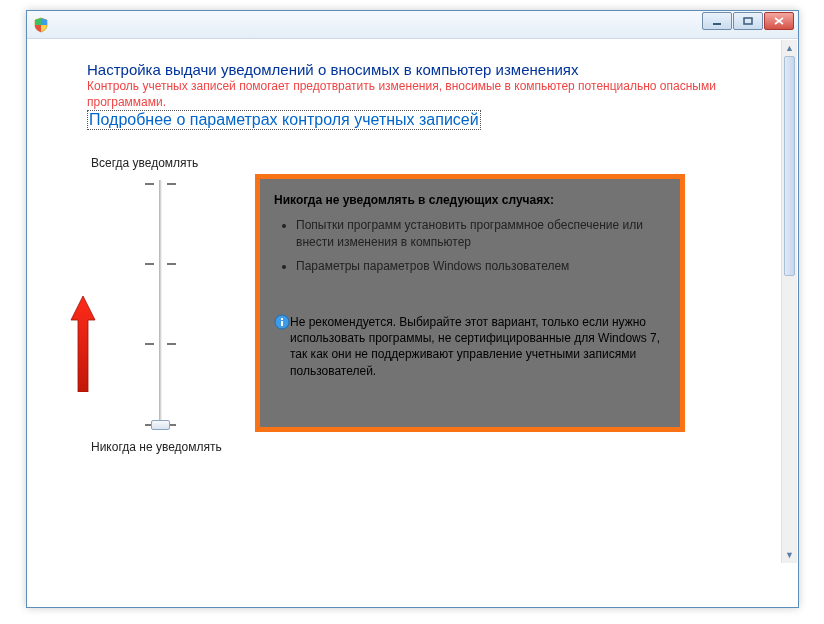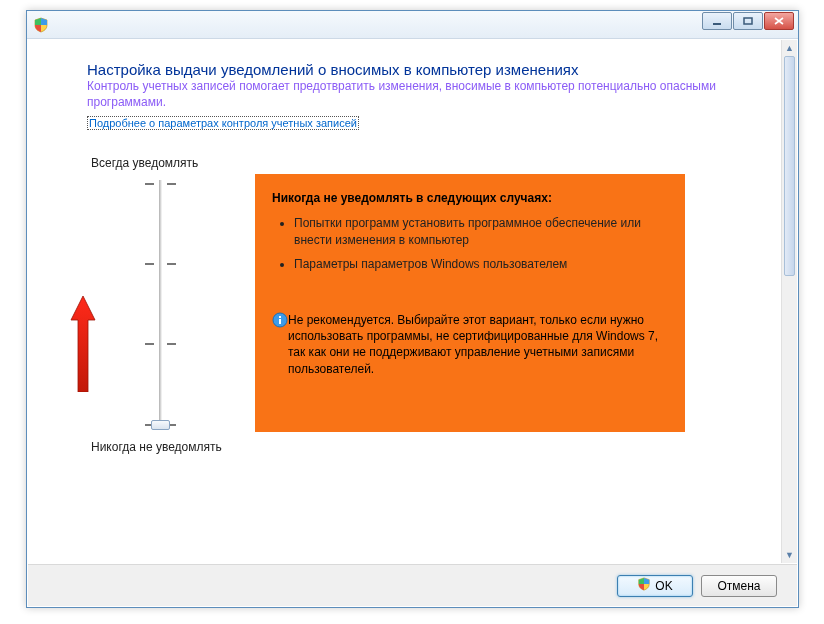--- a/index.html
+++ b/index.html
@@ -101,27 +101,27 @@
     }
     .scrollbar-arrow.up{top:0;}
     .scrollbar-arrow.down{bottom:0;}
     h1.page-title {
       color: #003399;
       font-size: 15px;
       font-weight: normal;
     }
     .intro {
       font-size: 12px;
-      color: #8b5cf6;
+      color: #ef4444;
       line-height: 1.35;
-      margin-bottom: 6px;
+      margin-bottom: 0;
     }
     .morelink {
       color: #0066cc;
-      font-size: 11px;
+      font-size: 16px;
       border: 1px dotted #555;
       padding: 0 1px;
       display: inline-block;
       cursor: pointer;
     }
     .slider-area {
       margin-top: 26px;
       position: relative;
       height: 320px;
     }
@@ -180,22 +180,22 @@
       position: absolute;
       left: -18px;
       top: 140px;
     }
     .panel {
       position: absolute;
       left: 168px;
       top: 18px;
       width: 430px;
       height: 258px;
-      border: 3px solid #f97316;
-      background: #f97316;
+      border: 5px solid #f97316;
+      background: #737373;
       padding: 14px 14px 10px 14px;
     }
     .panel-title {
       font-weight: bold;
       font-size: 12px;
       margin-bottom: 10px;
     }
     .panel ul {
       margin: 4px 0 0 22px;
       padding: 0;
@@ -337,29 +337,13 @@
       <div class="bottom-label">Никогда не уведомлять</div>
     </div>
   </div>
 
   <div class="scrollbar">
     <div class="scrollbar-arrow up">▲</div>
     <div class="scrollbar-thumb"></div>
     <div class="scrollbar-arrow down">▼</div>
   </div>
 
-  <div class="footer">
-    <div class="btn primary">
-      <span>
-        <svg width="14" height="14" viewBox="0 0 16 16">
-          <path d="M8 1 L14 3 V8 C14 12 11 14 8 15 C5 14 2 12 2 8 V3 Z" fill="#ffd24a" stroke="#b8860b" stroke-width="0.6"></path>
-          <path d="M8 1 L14 3 V8 L8 8 Z" fill="#3d9be9"></path>
-          <path d="M8 8 L2 8 V3 L8 1 Z" fill="#3fbf5f"></path>
-          <path d="M8 8 L8 15 C5 14 2 12 2 8 Z" fill="#e74c3c"></path>
-        </svg>
-      </span>
-      <span>OK</span>
-    </div>
-    <div class="btn">
-      <span>Отмена</span>
-    </div>
-  </div>
 </div>
 
 </body></html>

